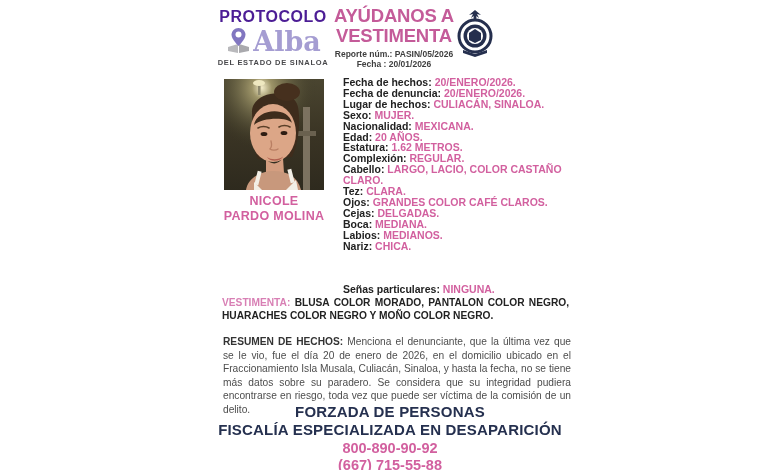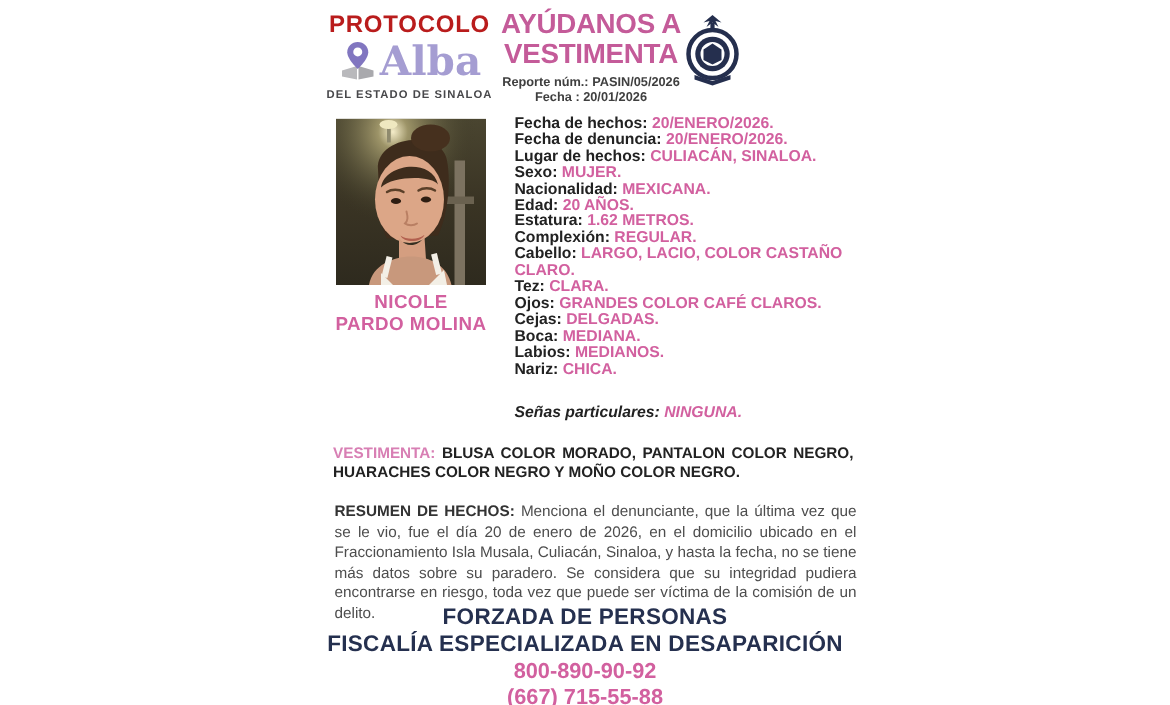--- a/index.html
+++ b/index.html
@@ -7,21 +7,21 @@
     position: relative;
     width: 780px;
     height: 470px;
     background: #ffffff;
     font-family: "Liberation Sans", sans-serif;
     overflow: hidden;
   }
 
   
   .alba-logo { position: absolute; left: 213px; top: 8px; width: 120px; text-align: center; }
-  .alba-protocolo { font-size: 16px; font-weight: 800; letter-spacing: .5px; color: #b91c1c; line-height: 17px; }
+  .alba-protocolo { font-size: 16px; font-weight: 800; letter-spacing: .5px; color: #4c1d95; line-height: 17px; }
   .alba-mid { display: flex; align-items: flex-end; justify-content: center; height: 30px; }
   .alba-pin { width: 27px; height: 28px; margin-right: 1px; }
   .alba-name { font-family: "DejaVu Serif", serif; font-size: 27px; font-weight: 700; color: #a59dd2; line-height: 26px; text-align: center; }
   .alba-sub { font-size: 7.5px; font-weight: 700; letter-spacing: .7px; color: #48484b; margin-top: 3px; }
 
   .headline { position: absolute; left: 331px; top: 6px; width: 126px; text-align: center; }
   .hl { font-size: 18.5px; font-weight: 800; color: #c45b99; line-height: 19.5px; letter-spacing: -.2px; }
   .report { font-size: 8.5px; font-weight: 700; color: #3f3f3f; line-height: 10px; }
   .report-block { margin-top: 4px; }
 
@@ -34,21 +34,21 @@
   
   .photo { position: absolute; left: 224px; top: 79px; width: 100px; height: 111px; overflow: hidden; }
   .photo svg { display: block; }
   .person-name { position: absolute; left: 203px; top: 194px; width: 142px; text-align: center;
                  font-size: 12.5px; font-weight: 700; color: #d2609f; line-height: 15px; letter-spacing: .3px; }
 
   
   .details { position: absolute; left: 343px; top: 77px; width: 235px; font-size: 10.5px; font-weight: 700; line-height: 10.9px; }
   .d-label { color: #222222; }
   .d-value { color: #d2609f; }
-  .senas-row { margin-top: 18px; font-style: italic; }
+  .senas-row { margin-top: 32px; }
 
   
   .vestimenta { position: absolute; left: 222px; top: 296px; width: 347px; margin: 0;
                 font-size: 10.2px; font-weight: 700; color: #222222; line-height: 13px; text-align: justify; }
   .v-label { color: #d87fb4; }
   .resumen { position: absolute; left: 222px; top: 334px; width: 348px; margin: 1px;
              font-size: 10.2px; color: #4d4d4d; line-height: 13.5px; text-align: justify; }
   .r-label { font-weight: 700; color: #333333; }
 
   

